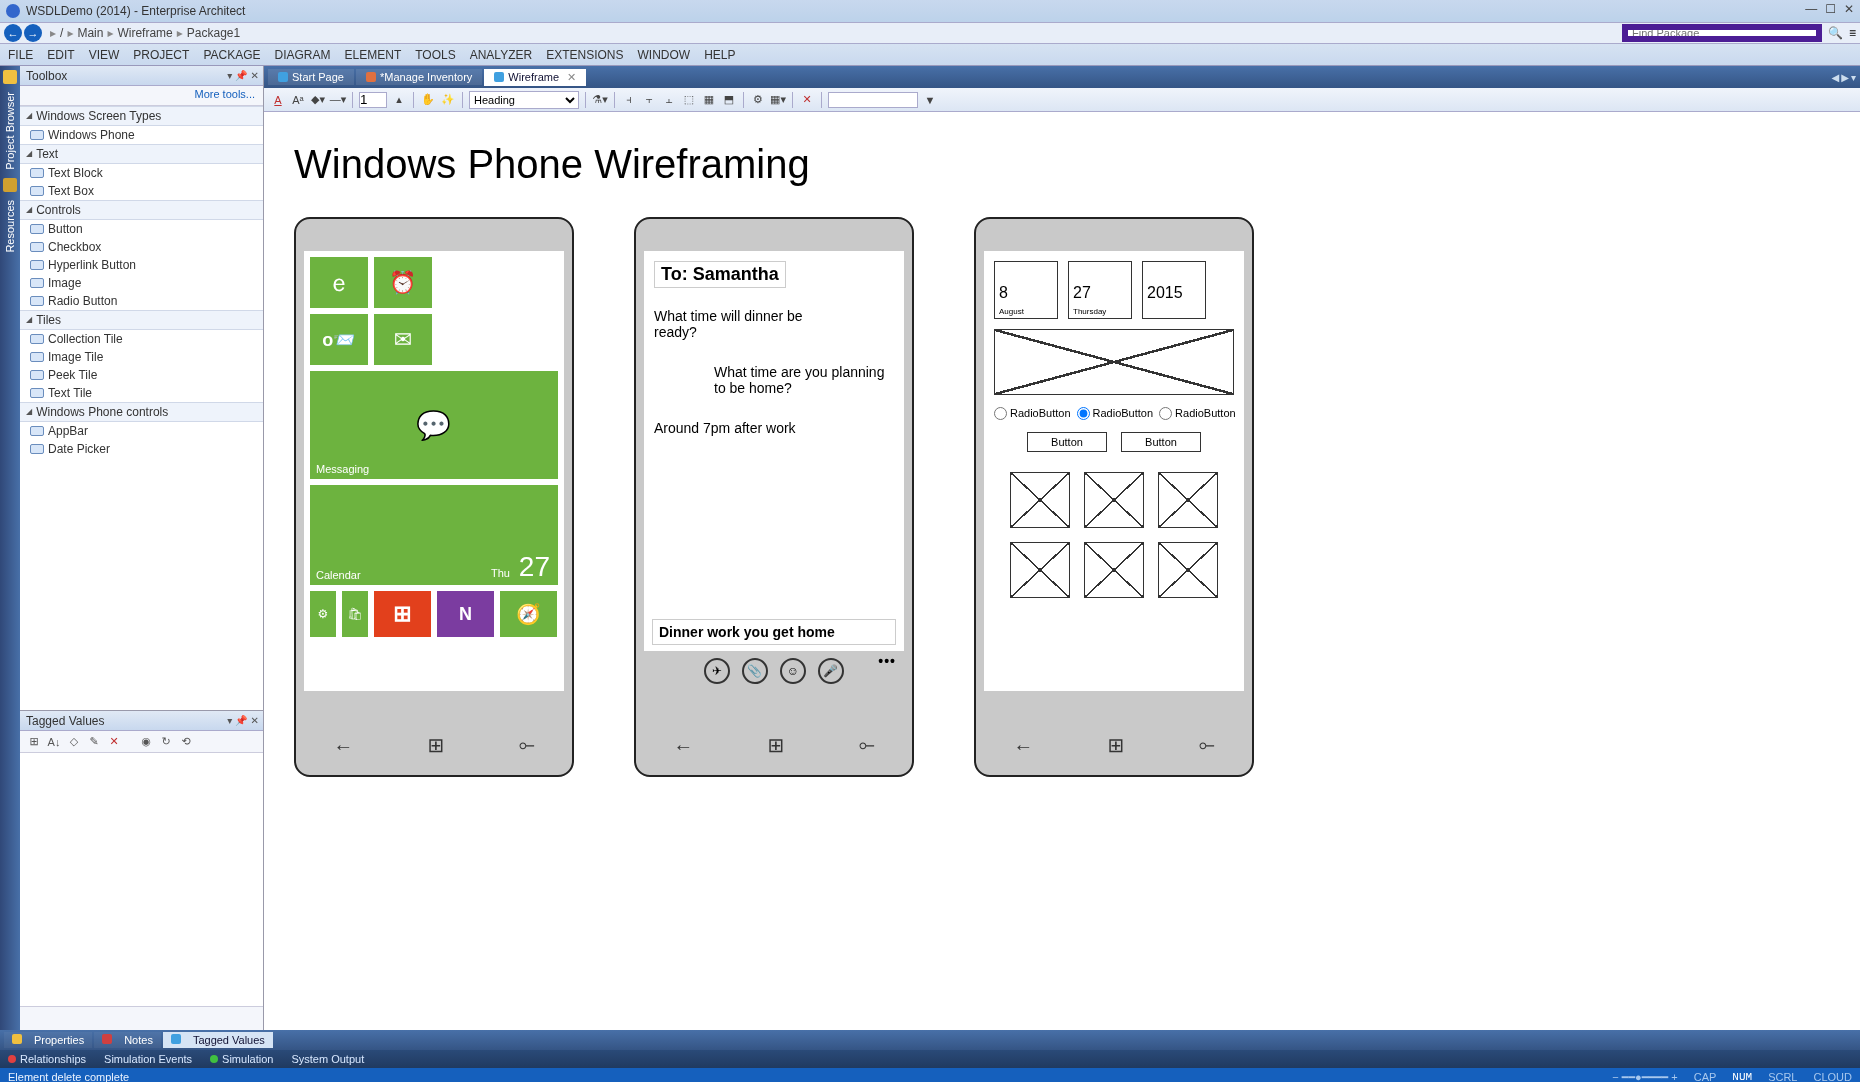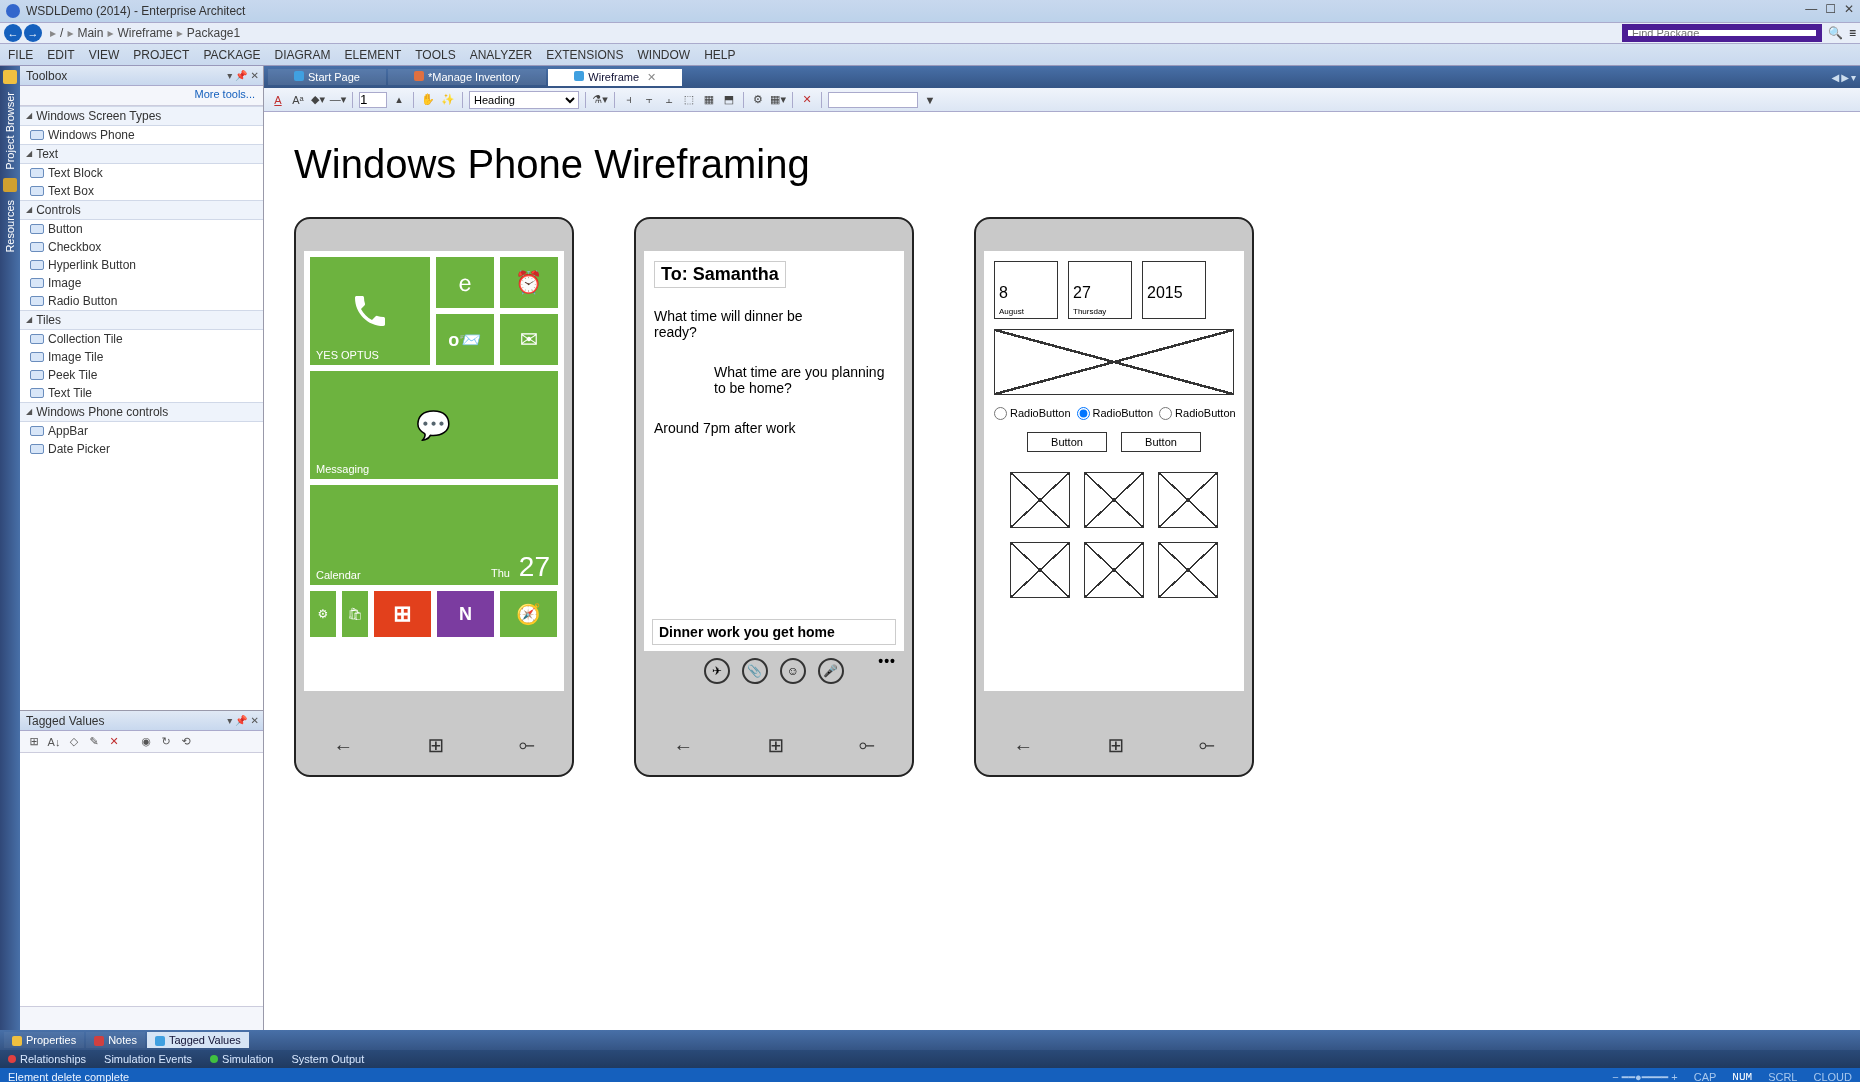--- a/index.html
+++ b/index.html
@@ -44,40 +44,40 @@
 
 
 .tagged { height: 320px; border-top: 1px solid #99a; display:flex; flex-direction:column;}
 .tagged-tools { height: 22px; background: #f4f6fb; display:flex; align-items:center; gap:4px; padding:0 6px; border-bottom:1px solid #ccd;}
 .tagged-tools span { width:16px; height:16px; display:flex; align-items:center; justify-content:center; color:#555; font-size:11px;}
 .tagged-body { flex:1; background:#fff;}
 .tagged-summary{height:24px;background:#f4f6fb;border-top:1px solid #ccd;}
 
 
 .bottomtabs { height: 20px; background: linear-gradient(#4870a8,#355585); display:flex; align-items:center; padding:0 4px; gap:2px;}
-.bottomtabs .btab { padding:2px 8px; color:#fff; font-size:11px; background:rgba(255,255,255,0.05); display:flex; align-items:flex-end; gap:4px;}
+.bottomtabs .btab { padding:2px 8px; color:#fff; font-size:11px; background:rgba(255,255,255,0.05); display:flex; align-items:flex-start; gap:12px;}
 .bottomtabs .btab.active { background:#d6e4f5; color:#113;}
 .bottomtabs .bic { width:10px;height:10px;background:#f0c040;border-radius:2px;}
 .bottomtabs .bic2 { width:10px;height:10px;background:#d04040;border-radius:2px;}
 .bottomtabs .bic3 { width:10px;height:10px;background:#40a0e0;border-radius:2px;}
 
 
 .bottomtabs2 { height: 18px; background: linear-gradient(#2a4a78,#203a60); display:flex; align-items:center; padding:0 8px; gap:18px; color:#d8e8ff; font-size:11px;}
 .bottomtabs2 .dot { width:8px; height:8px; border-radius:50%; background:#e04040; margin-right:4px;}
 .bottomtabs2 .dot.g { background:#40c040;}
 .bottomtabs2 .item{display:flex;align-items:center;}
 
 
 .statusbar { height: 18px; background: #1560bd; color:#eaf2ff; display:flex; align-items:center; padding:0 8px; font-size:11px; justify-content:space-between;}
 .statusbar .right { display:flex; gap:16px; align-items:center; color:#a8c8ee;}
 .statusbar .right .num{color:#fff;font-family:Liberation Mono, monospace;}
 
 
 .doctabs { height: 22px; background: linear-gradient(#4870a8,#355585); display:flex; align-items:center; padding:0 4px;}
-.doctabs .dtab { padding:2px 26px; background:rgba(255,255,255,0.1); color:#fff; font-size:11px; display:flex; align-items:flex-start; gap:4px; margin-right:2px;}
+.doctabs .dtab { padding:2px 10px; background:rgba(255,255,255,0.1); color:#fff; font-size:11px; display:flex; align-items:center; gap:4px; margin-right:2px;}
 .doctabs .dtab.active { background:#fff; color:#113;}
 .doctabs .dtab .x{color:#888;margin-left:4px;}
 .doctabs .scroll{margin-left:auto; color:#cde; display:flex; gap:2px; font-size:10px;}
 
 
 .diagtoolbar { height: 24px; background: linear-gradient(#f0f4fb,#dce6f4); border-bottom:1px solid #aac; display:flex; align-items:center; padding:0 6px; gap:4px; font-size:11px; color:#444;}
 .diagtoolbar .sepv{width:1px;height:16px;background:#aac;margin:0 2px;}
 .diagtoolbar select{font-size:11px;height:18px;border:1px solid #aac;background:#fff;}
 .diagtoolbar input[type=text]{height:16px;border:1px solid #aac;width:90px;}
 .diagtoolbar .tb{width:16px;height:16px;display:flex;align-items:center;justify-content:center;}
@@ -304,26 +304,20 @@
     </div>
 
     <div class="canvas">
       <h1>Windows Phone Wireframing</h1>
       <div class="phones">
 
         <div class="phone">
           <div class="screen">
             <div class="tiles">
               <div class="tilerow">
-                <div class="tile t-big">
-                  <svg width="40" height="40" viewBox="0 0 24 24">
-                      <path d="M6.6 10.8c1.4 2.8 3.8 5.2 6.6 6.6l2.2-2.2c.3-.3.7-.4 1-.2 1.2.4 2.4.6 3.6.6.6 0 1 .4 1 1V20c0 .6-.4 1-1 1C10.6 21 3 13.4 3 4c0-.6.4-1 1-1h3.4c.6 0 1 .4 1 1 0 1.2.2 2.4.6 3.6.1.3 0 .7-.2 1l-2.2 2.2z"></path>
-                    </svg>
-                  <div class="label">YES OPTUS</div>
-                </div>
                 <div style="display:flex;flex-direction:column;gap:6px">
                   <div style="display:flex;gap:6px">
                     <div class="tile t-sm">
                         <span style="font-size:24px">ｅ</span>
                       </div>
                     <div class="tile t-sm">
                         <span style="font-size:22px">⏰</span>
                       </div>
                   </div>
                   <div style="display:flex;gap:6px">

